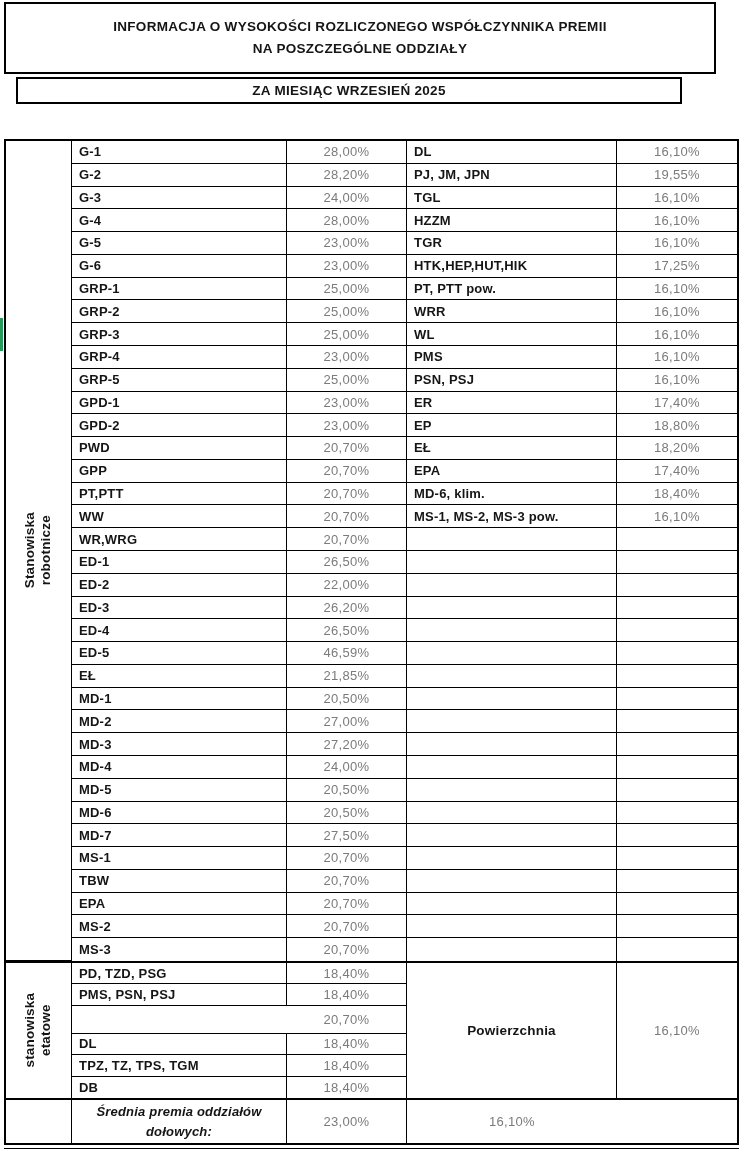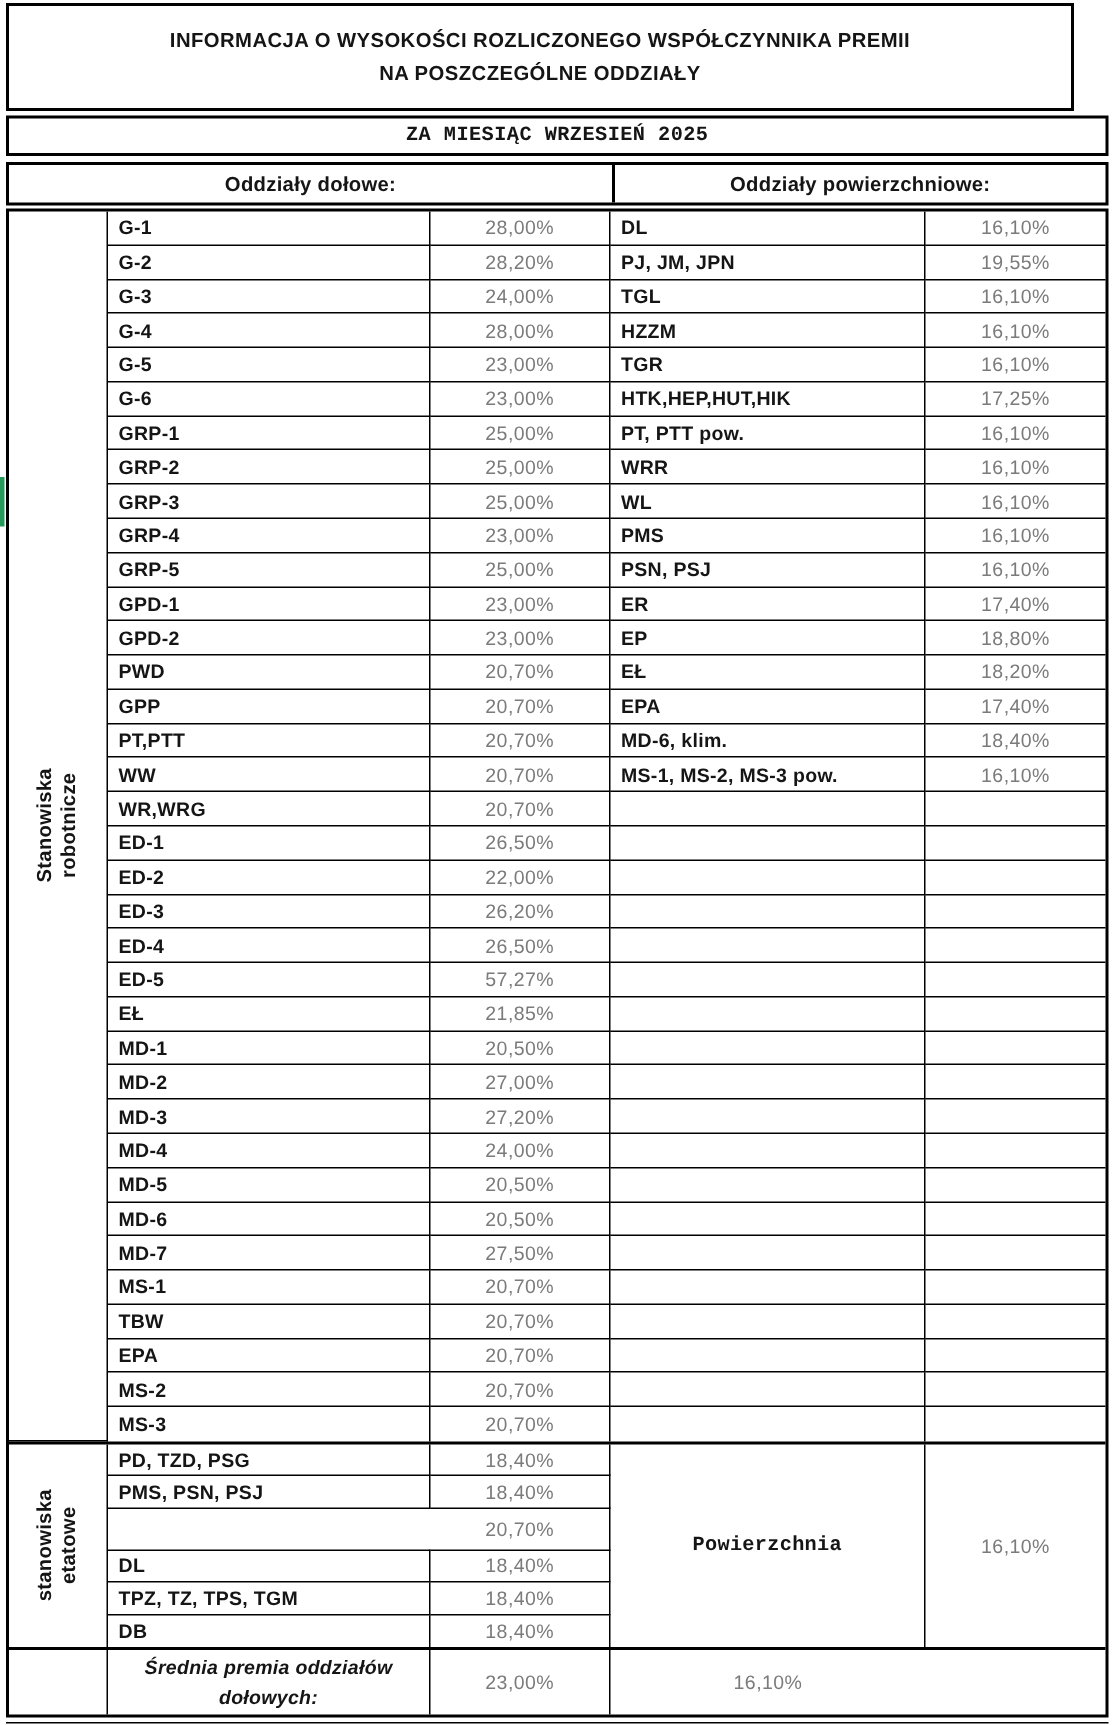--- a/index.html
+++ b/index.html
@@ -8,23 +8,23 @@
   .page {
     position:relative; width:743px; height:1150px; background:#ffffff; overflow:hidden;
   }
   .box { position:absolute; border:2px solid #000; background:#fff; }
   .title-box {
     left:4px; top:2px; width:712px; height:72px;
     display:flex; flex-direction:column; justify-content:center; align-items:center;
     text-align:center; font-weight:700; font-size:13.5px; letter-spacing:0.3px; line-height:1.65;
   }
   .subtitle-box {
-    left:4px; top:77px; width:735px; height:27px;
+    left:16px; top:77px; width:666px; height:27px;
     display:flex; justify-content:center; align-items:center;
-    font-weight:700; font-size:13.5px; letter-spacing:0.3px;font-family:Liberation Mono, monospace;
+    font-weight:700; font-size:13.5px; letter-spacing:0.3px;
   }
   .colhead-box {
     left:4px; top:108px; width:735px; height:29px; display:flex;
   }
   .colhead-cell {
     display:flex; justify-content:center; align-items:center;
     font-weight:700; font-size:13.5px; letter-spacing:0.2px;
   }
   .colhead-cell.left { flex:0 0 404px; border-right:2px solid #000; }
   .colhead-cell.right { flex:1; }
@@ -87,24 +87,20 @@
 
   <div class="box title-box">
     <div>INFORMACJA O WYSOKOŚCI ROZLICZONEGO WSPÓŁCZYNNIKA PREMII</div>
     <div>NA POSZCZEGÓLNE ODDZIAŁY</div>
   </div>
 
   <div class="box subtitle-box">
     <div>ZA MIESIĄC WRZESIEŃ 2025</div>
   </div>
 
-  <div class="box colhead-box">
-    <div class="colhead-cell left">Oddziały dołowe:</div>
-    <div class="colhead-cell right">Oddziały powierzchniowe:</div>
-  </div>
 
   <div class="box main-table">
     <div class="sec-robotnicze" id="grid-robotnicze">
         <div class="cell label-cell" style="grid-area: 1 / 1 / span 36;">
           <div class="vtext">Stanowiska robotnicze</div>
         </div>
         <div class="cell name">G-1</div>
         <div class="cell value">28,00%</div>
         <div class="cell name">DL</div>
         <div class="cell value col-last">16,10%</div>
@@ -186,21 +182,21 @@
         <div class="cell value col-last"></div>
         <div class="cell name">ED-3</div>
         <div class="cell value">26,20%</div>
         <div class="cell name"></div>
         <div class="cell value col-last"></div>
         <div class="cell name">ED-4</div>
         <div class="cell value">26,50%</div>
         <div class="cell name"></div>
         <div class="cell value col-last"></div>
         <div class="cell name">ED-5</div>
-        <div class="cell value">57,27%</div>
+        <div class="cell value">46,59%</div>
         <div class="cell name"></div>
         <div class="cell value col-last"></div>
         <div class="cell name">EŁ</div>
         <div class="cell value">21,85%</div>
         <div class="cell name"></div>
         <div class="cell value col-last"></div>
         <div class="cell name">MD-1</div>
         <div class="cell value">20,50%</div>
         <div class="cell name"></div>
         <div class="cell value col-last"></div>
@@ -259,21 +255,21 @@
         <div class="cell name" style="grid-area: 2 / 2;">PMS, PSN, PSJ</div>
         <div class="cell value" style="grid-area: 2 / 3;">18,40%</div>
         <div class="cell name" style="grid-area: 3 / 2; margin-top: 27px;">TPM, TPG</div>
         <div class="cell value" style="grid-area: 3 / 3;">20,70%</div>
         <div class="cell name" style="grid-area: 4 / 2;">DL</div>
         <div class="cell value" style="grid-area: 4 / 3;">18,40%</div>
         <div class="cell name" style="grid-area: 5 / 2;">TPZ, TZ, TPS, TGM</div>
         <div class="cell value" style="grid-area: 5 / 3;">18,40%</div>
         <div class="cell name row-last" style="grid-area: 6 / 2;">DB</div>
         <div class="cell value row-last" style="grid-area: 6 / 3;">18,40%</div>
-        <div class="cell merged-name no-bottom" style="grid-area: 1 / 4 / span 6; font-family: Liberation Mono, monospace;">Powierzchnia</div>
+        <div class="cell merged-name no-bottom" style="grid-area: 1 / 4 / span 6;">Powierzchnia</div>
         <div class="cell value col-last no-bottom" style="grid-area: 1 / 5 / span 6;">16,10%</div>
       </div>
     <div class="sec-footer" id="grid-footer">
         <div class="cell label-cell row-last"></div>
         <div class="cell center-label row-last">Średnia premia oddziałów dołowych:</div>
         <div class="cell value row-last">23,00%</div>
         <div class="cell value col-last row-last">16,10%</div>
       </div>
   </div>
 

